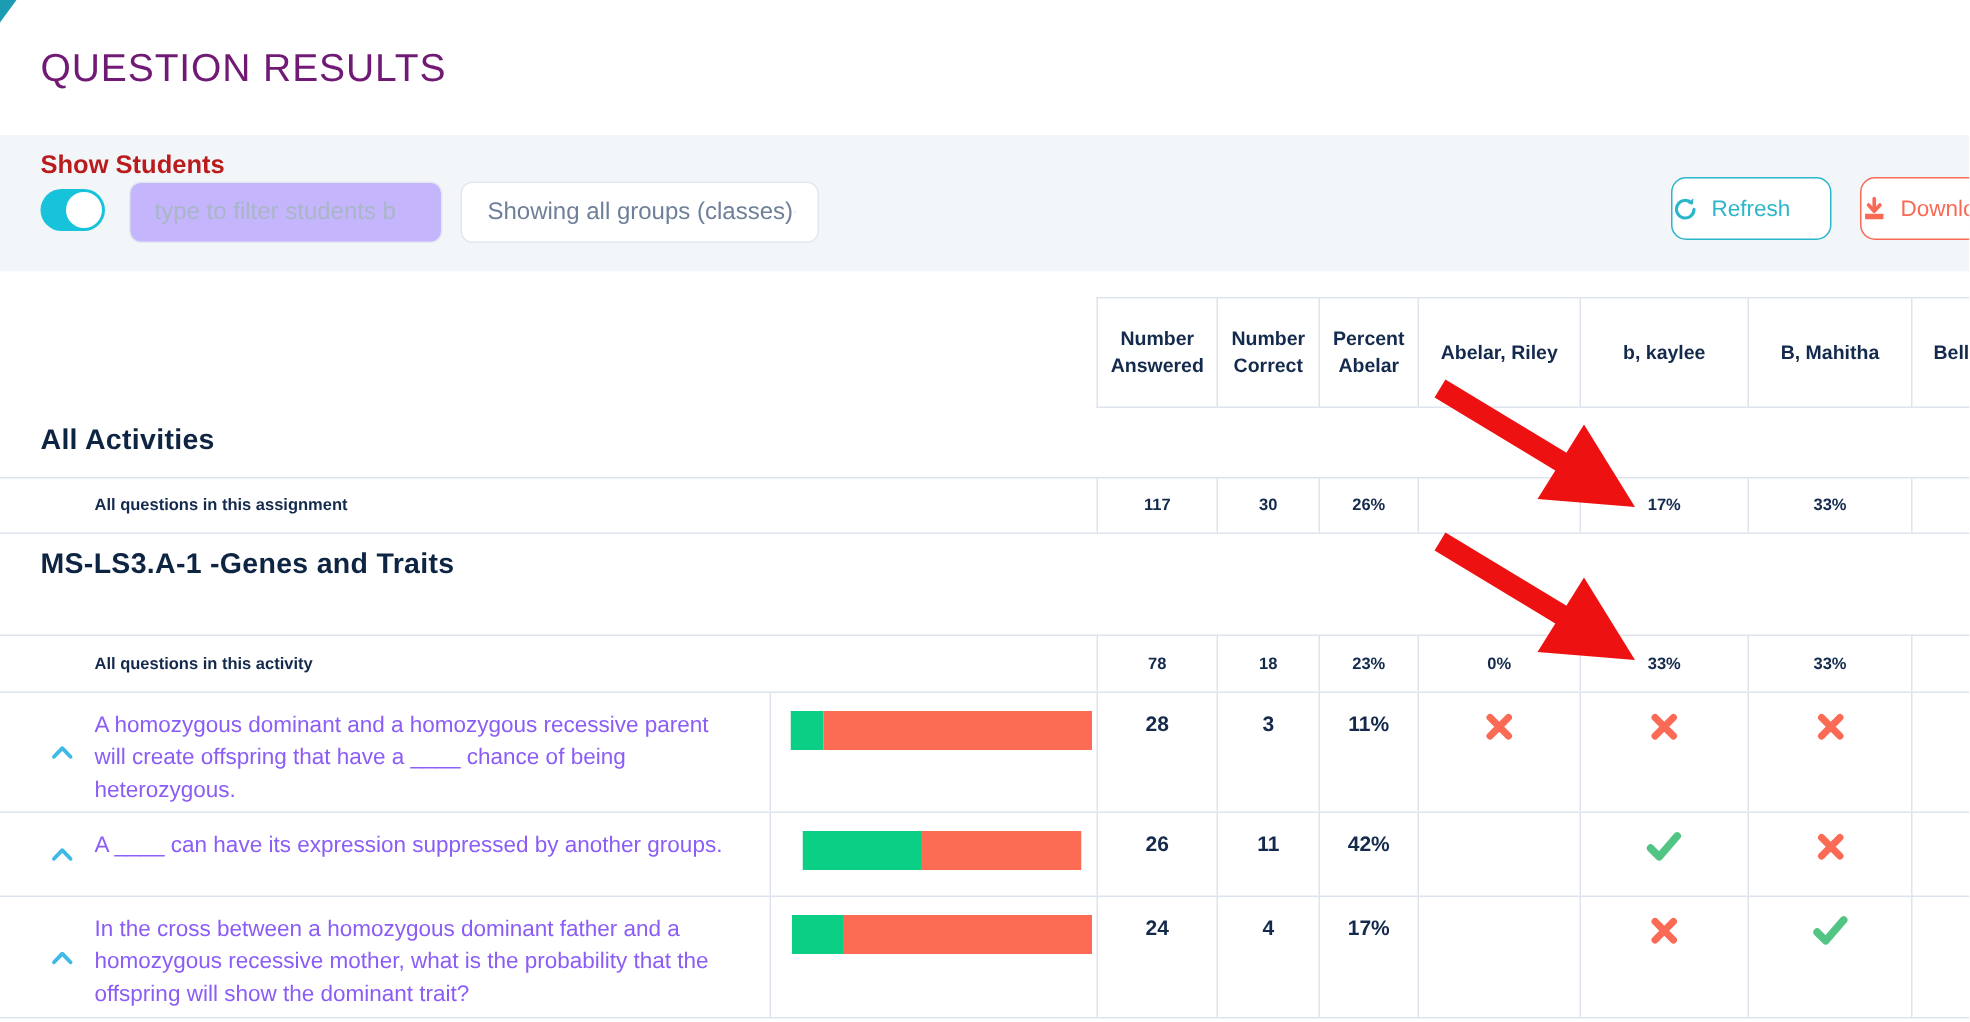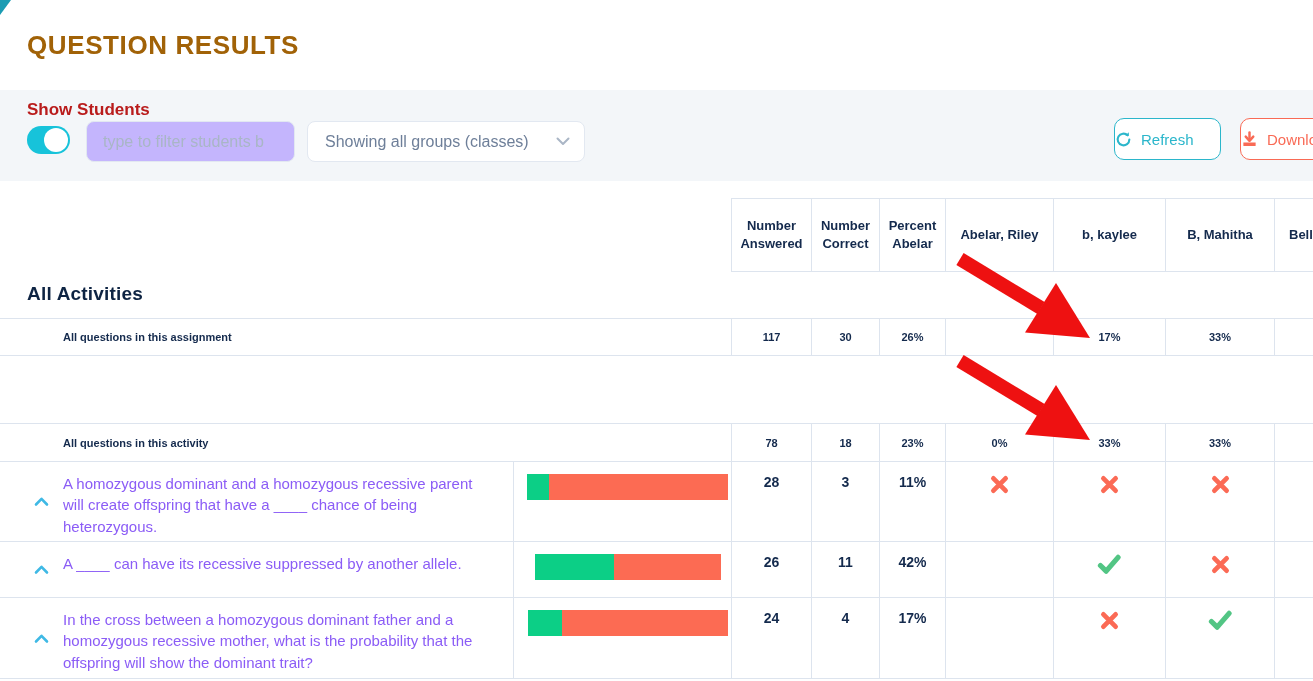--- a/index.html
+++ b/index.html
@@ -8,33 +8,33 @@
     position:relative; width:1313px; height:681px; overflow:hidden;
     background:#ffffff; font-family:"Liberation Sans","DejaVu Sans",sans-serif;
     color:#142a4d;
   }
   
   .corner-accent { position:absolute; left:0; top:0; width:0; height:0;
     border-top:15px solid #1b9cb3; border-right:11px solid transparent; z-index:3; }
 
   
   .topbar { height:90px; padding:30px 0 0 27px; background:#fff; }
-  .topbar h1 { font-size:26px; font-weight:700; letter-spacing:0.6px; color:#a16207; }
+  .topbar h1 { font-size:26px; font-weight:400; letter-spacing:0.6px; color:#701a75; }
 
   
   .filter-bar { position:relative; height:91px; background:#f3f6f9; }
   .show-students-label { position:absolute; left:27px; top:10px; font-size:17px; font-weight:700; color:#b91c1c; }
   .toggle { position:absolute; left:27px; top:36px; width:43px; height:28px; border-radius:14px;
     background:#17c3da; cursor:pointer; }
   .toggle .knob { position:absolute; right:2px; top:2px; width:24px; height:24px; border-radius:50%; background:#fff; }
   .student-filter { position:absolute; left:86px; top:31px; width:209px; height:41px;
     border:1px solid #e2e8f1; border-radius:8px; background:#c4b5fd; padding:0 16px;
     font-size:16px; color:#41506b; font-family:inherit; outline:none; }
   .student-filter::placeholder { color:#a9b6c6; }
-  .group-dropdown { position:absolute; left:307px; top:31px; width:278px; height:41px;
+  .group-dropdown { position:absolute; left:307px; top:31px; width:239px; height:41px;
     border:1px solid #e2e8f1; border-radius:8px; background:#fff; display:flex; align-items:center;
     padding:0 14px 0 17px; cursor:pointer; }
   .group-dropdown .gd-text { font-size:16px; color:#6e7f99; flex:1; white-space:nowrap; }
   .btn { position:absolute; top:28px; height:42px; display:flex; align-items:center; gap:9px;
     border-radius:10px; background:#fff; font-family:inherit; font-size:15px; cursor:pointer; padding:0 0; }
   .btn-refresh { left:1114px; width:107px; border:1.5px solid #2bb6cb; color:#2bb6cb; }
   .btn-download { left:1240px; width:170px; border:1.5px solid #f96a55; color:#f96a55; }
 
   
   .table-wrap { position:relative; background:#fff; }
@@ -138,20 +138,21 @@
       <div class="cell">117</div>
       <div class="cell">30</div>
       <div class="cell">26%</div>
       <div class="cell"></div>
       <div class="cell">17%</div>
       <div class="cell">33%</div>
       <div class="cell"></div>
     </div>
 
     <div class="band2">
+      <div class="sec-heading">MS-LS3.A-1 -Genes and Traits</div>
     </div>
 
     <div class="trow srow">
       <div class="cell label-cell">All questions in this activity</div>
       <div class="cell">78</div>
       <div class="cell">18</div>
       <div class="cell">23%</div>
       <div class="cell">0%</div>
       <div class="cell">33%</div>
       <div class="cell">33%</div>
@@ -202,21 +203,21 @@
         </div>
     </div>
 
     <div class="trow qrow q2">
       <div class="cell qtext-cell">
         <span class="expander">
           <svg width="15" height="10" viewBox="0 0 15 10">
               <path d="M2 8 L7.5 2.3 L13 8" fill="none" stroke="#3fb9e5" stroke-width="2.6" stroke-linecap="round" stroke-linejoin="round"></path>
             </svg>
         </span>
-        <span>A ____ can have its recessive suppressed by another allele.</span>
+        <span>A ____ can have its expression suppressed by another groups.</span>
       </div>
       <div class="cell bar-cell">
         <div class="qbar" style="width: 186px;">
           <div class="bar-green" style="width: 79px;"></div>
           <div class="bar-coral"></div>
         </div>
       </div>
       <div class="cell">26</div>
       <div class="cell">11</div>
       <div class="cell">42%</div>

